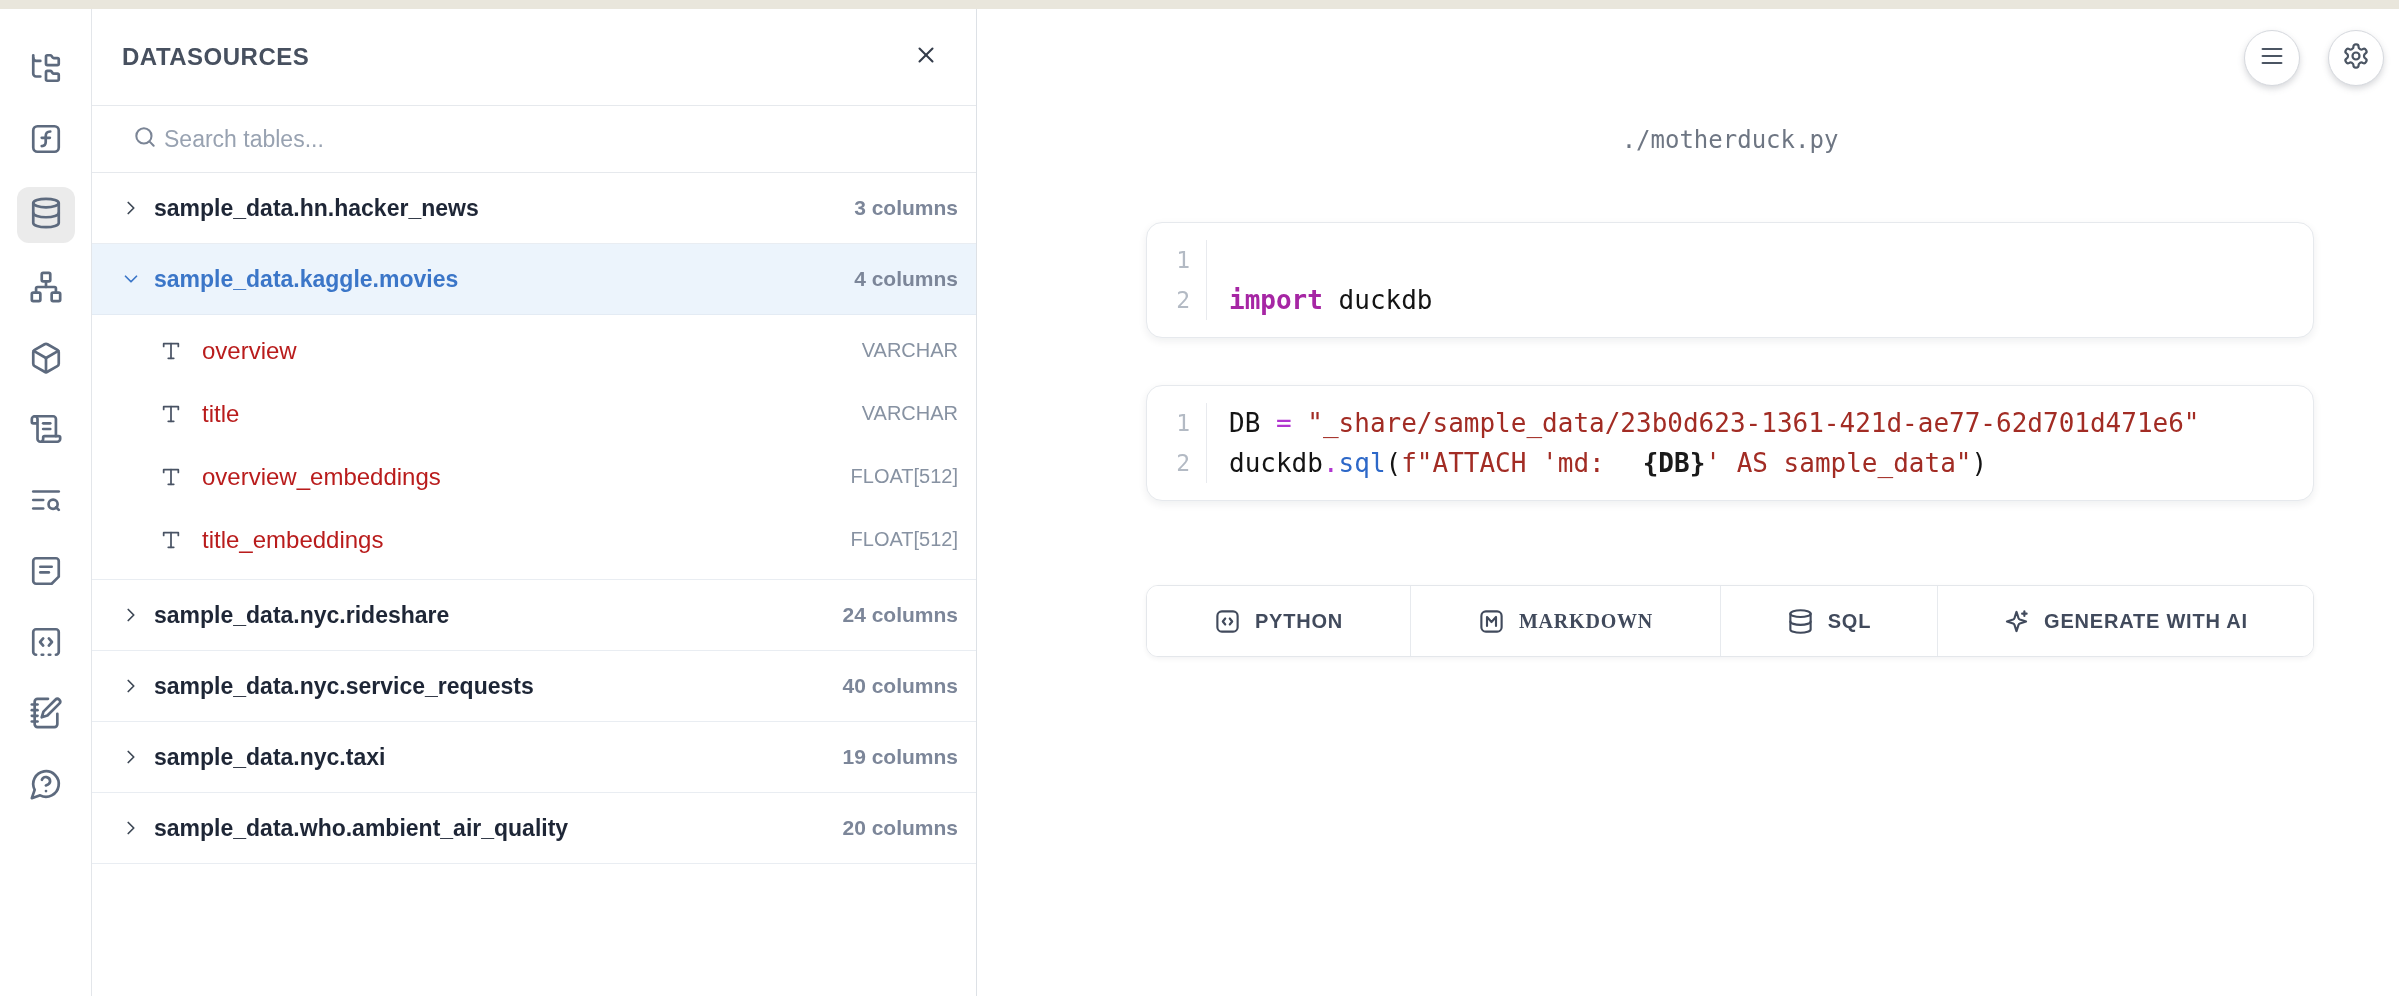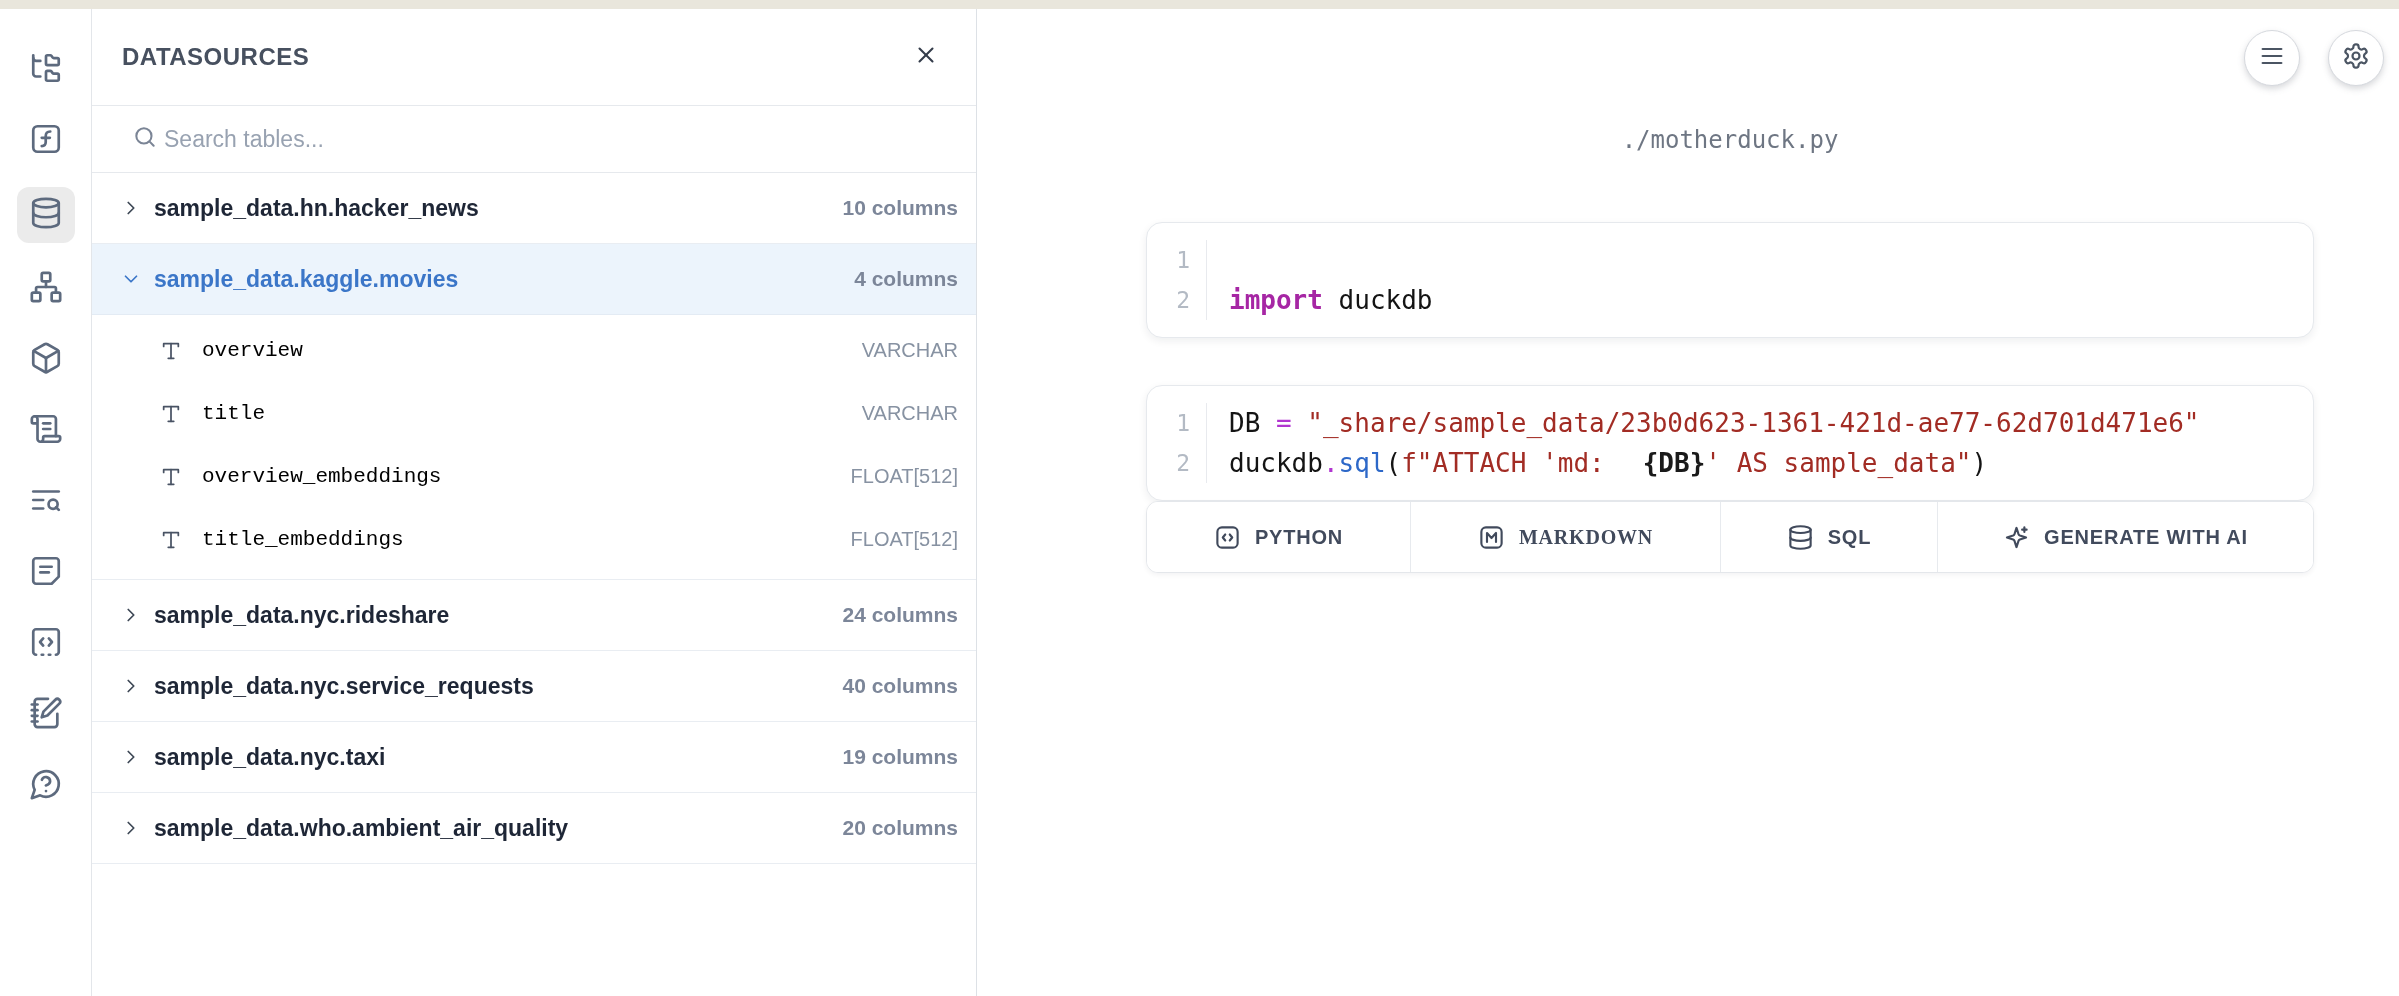--- a/index.html
+++ b/index.html
@@ -29,21 +29,21 @@
   .table-row .chev { width: 22px; height: 22px; color: #3e4856; display: flex; align-items: center; margin-right: 12px; flex-shrink: 0; }
   .table-row .chev svg { width: 22px; height: 22px; }
   .table-row .tname { font-size: 23px; color: #1e2636; flex: 1; white-space: nowrap; overflow: hidden; }
   .table-row .tcols { font-size: 21px; color: #7c8699; }
   .table-row.selected { background: #ecf4fc; border-bottom: 1px solid #e3ebf4; }
   .table-row.selected .tname, .table-row.selected .chev { color: #3b76c8; }
 
   .col-row { height: 63px; display: flex; align-items: center; padding: 0 18px 0 68px; cursor: pointer; }
   .col-row .ticon { width: 22px; height: 22px; color: #495364; margin-right: 20px; flex-shrink: 0; }
   .col-row .ticon svg { width: 22px; height: 22px; }
-  .col-row .cname { font-size: 21px; color: #000000; flex: 1; font-family: Liberation Mono, monospace; }
+  .col-row .cname { font-size: 24px; color: #b91c1c; flex: 1; }
   .col-row .ctype { font-size: 20px; color: #8792a2; }
   .cols-group { border-bottom: 1px solid #e9edf2; padding: 4px 0 8px 0; }
 
   
   .main { flex: 1; position: relative; background: #fff; }
   .header-actions { position: absolute; top: 21px; right: 15px; display: flex; gap: 28px; }
   .circle-btn { width: 56px; height: 56px; border-radius: 50%; background: #fff; border: 1px solid #d6d9de; box-shadow: 0 3px 6px rgba(100,105,115,0.25); display: flex; align-items: center; justify-content: center; color: #4b5563; cursor: pointer; }
   .circle-btn svg { width: 28px; height: 28px; }
 
   .notebook { width: 1168px; margin-left: 169px; }
@@ -54,21 +54,21 @@
   .code-line { display: flex; line-height: 40px; }
   .gutter { width: 60px; text-align: right; padding-right: 16px; font-family: "DejaVu Sans Mono", monospace; font-size: 23px; color: #b3bac4; border-right: 1px solid #e8eaee; flex-shrink: 0; }
   .code { padding-left: 22px; font-family: "DejaVu Sans Mono", monospace; font-size: 26px; color: #141414; white-space: pre; }
   .tok-kw { color: #a626a4; font-weight: bold; }
   .tok-op { color: #b136d0; }
   .tok-str { color: #a22c24; }
   .tok-fn { color: #2d68c8; }
   .tok-br { color: #1a1a1a; font-weight: bold; margin-left: 38px; }
   .tok-pl { color: #141414; }
 
-  .add-cell-bar { display: flex; height: 72px; border: 1px solid #e4e7eb; border-radius: 12px; box-shadow: 0 2px 5px rgba(15,23,42,0.05); background: #fff; overflow: hidden; }
+  .add-cell-bar { margin-top: 84px; display: flex; height: 72px; border: 1px solid #e4e7eb; border-radius: 12px; box-shadow: 0 2px 5px rgba(15,23,42,0.05); background: #fff; overflow: hidden; }
   .add-btn { display: flex; align-items: center; justify-content: center; gap: 14px; font-size: 20px; font-weight: bold; letter-spacing: 0.8px; color: #414a5c; cursor: pointer; background: #fff; border: none; border-right: 1px solid #e7eaee; font-family: "Liberation Sans", sans-serif; }
   .add-btn:last-child { border-right: none; }
   .add-btn svg { width: 27px; height: 27px; }
   .add-btn.w1 { width: 264px; } .add-btn.w2 { width: 310px; font-family: Liberation Serif, serif; } .add-btn.w3 { width: 217px; } .add-btn.w4 { flex: 1; }
 </style>
 </head>
 <body>
 
 <div class="topbar"></div>
 
@@ -183,21 +183,21 @@
       <input class="search-input" placeholder="Search tables..." style="">
     </div>
     <div class="table-list" id="table-list">
         <div class="table-row">
           <span class="chev">
             <svg viewBox="0 0 24 24" fill="none" stroke="currentColor" stroke-width="1.9" stroke-linecap="round" stroke-linejoin="round">
               <path d="m9 6 6 6-6 6"></path>
             </svg>
           </span>
           <span class="tname">sample_data.hn.hacker_news</span>
-          <span class="tcols">10 columns</span>
+          <span class="tcols">3 columns</span>
         </div>
         <div class="table-row selected">
           <span class="chev">
             <svg viewBox="0 0 24 24" fill="none" stroke="currentColor" stroke-width="1.9" stroke-linecap="round" stroke-linejoin="round">
               <path d="m6 9 6 6 6-6"></path>
             </svg>
           </span>
           <span class="tname">sample_data.kaggle.movies</span>
           <span class="tcols">4 columns</span>
         </div>

